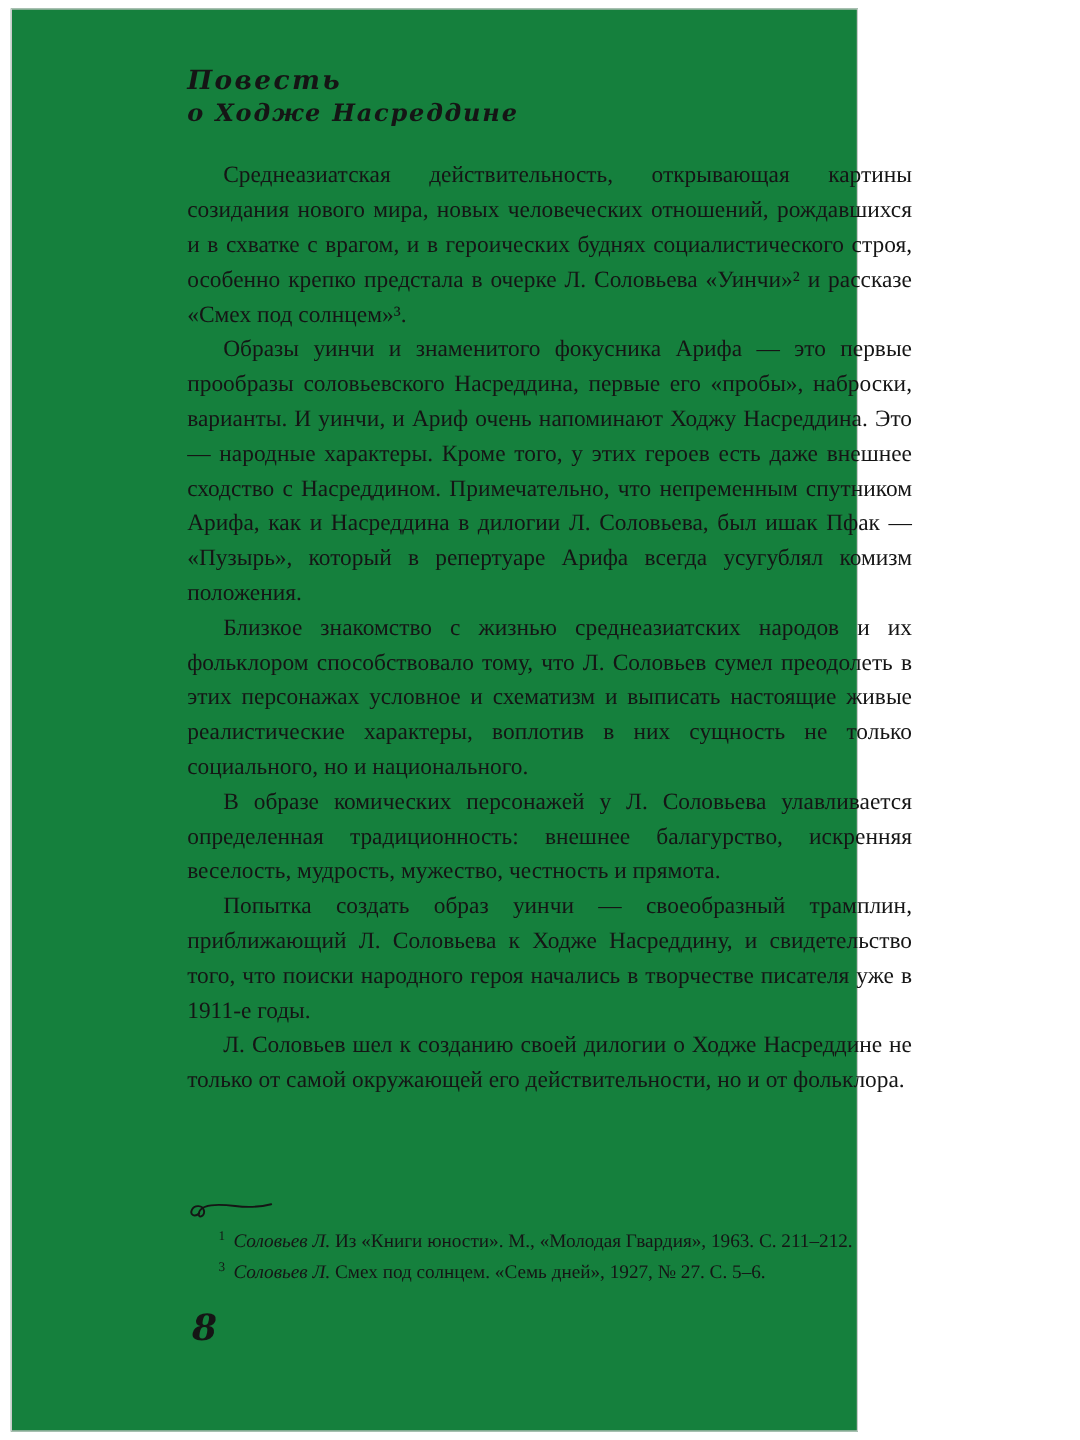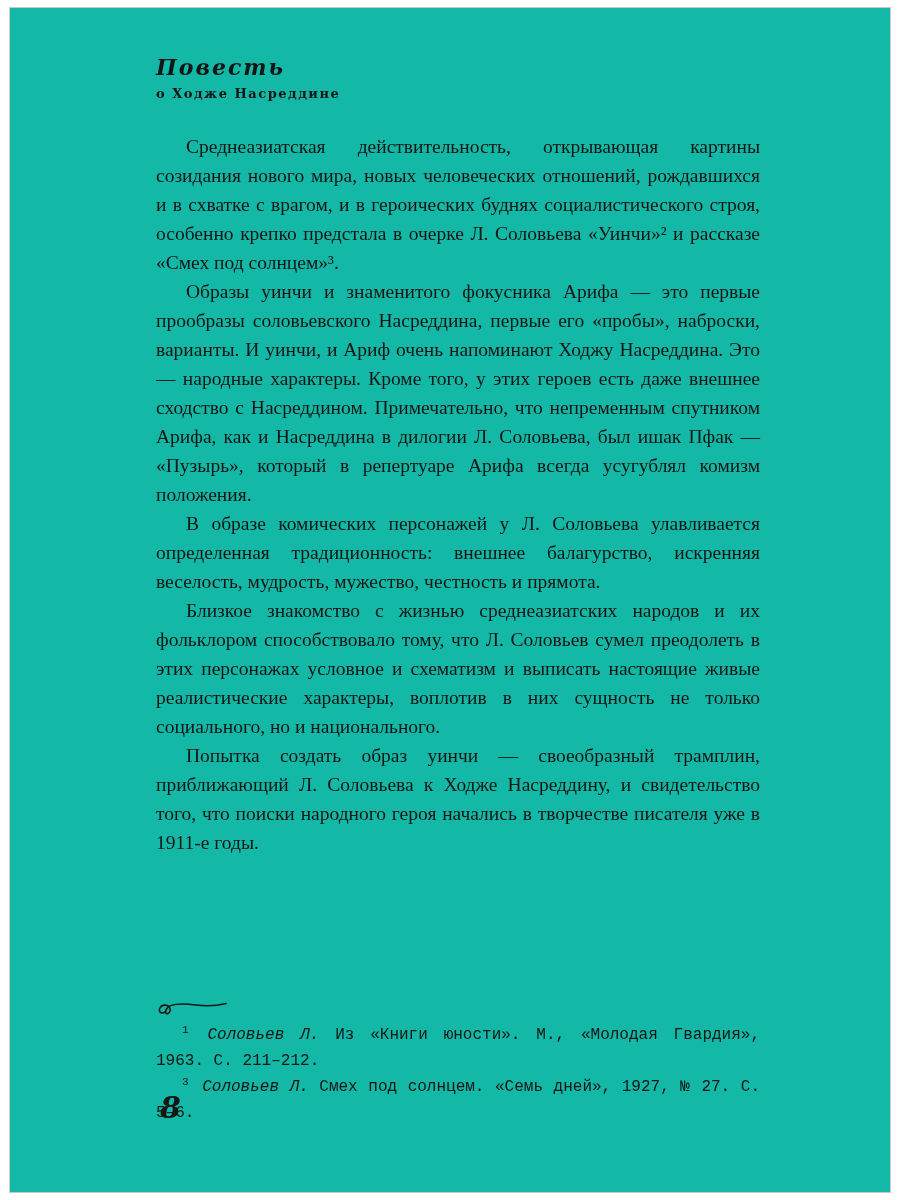--- a/index.html
+++ b/index.html
@@ -12,43 +12,44 @@
     height: 1200px;
     position: relative;
     overflow: hidden;
     font-family: "Liberation Serif", "DejaVu Serif", serif;
     color: #151515;
   }
   .page {
     position: absolute;
     left: 9px;
     top: 7px;
-    width: 882px;
+    width: 706px;
     height: 1186px;
-    background: #14b8a6;
+    background: #15803d;
     border: 1px solid #cacaca;
     box-sizing: border-box;
   }
   .header {
     position: absolute;
     left: 146px;
     top: 46px;
   }
   .header-line1 {
     font-family: "DejaVu Serif", serif;
     font-style: italic;
     font-weight: 700;
     font-size: 22px;
     letter-spacing: 2px;
     line-height: 26px;
   }
   .header-line2 {
     font-family: "DejaVu Serif", serif;
+    font-style: italic;
     font-weight: 700;
-    font-size: 13px;
+    font-size: 20px;
     letter-spacing: 1.5px;
     line-height: 22px;
     margin-top: 3px;
   }
   .body-text {
     position: absolute;
     left: 146px;
     top: 124px;
     width: 604px;
     font-size: 19.5px;
@@ -60,21 +61,20 @@
     text-indent: 30px;
   }
   .body-text p.no-indent {
     text-indent: 0;
   }
   .footnotes {
     position: absolute;
     left: 146px;
     top: 992px;
     width: 604px;
-    font-family: Liberation Mono, monospace;
   }
   .flourish {
     display: block;
     margin: 0 0 4px 2px;
   }
   .footnote {
     margin: 0;
     font-size: 16px;
     line-height: 26px;
     text-align: justify;
@@ -104,23 +104,24 @@
 <div class="page">
 
   <div class="header">
     <div class="header-line1">Повесть</div>
     <div class="header-line2">о Ходже Насреддине</div>
   </div>
 
   <div class="body-text">
     <p>Среднеазиатская действительность, открывающая картины созидания нового мира, новых человеческих отношений, рождавшихся и в схватке с врагом, и в героических буднях социалистического строя, особенно крепко предстала в очерке Л. Соловьева «Уинчи»² и рассказе «Смех под солнцем»³.</p>
     <p>Образы уинчи и знаменитого фокусника Арифа — это первые прообразы соловьевского Насреддина, первые его «пробы», наброски, варианты. И уинчи, и Ариф очень напоминают Ходжу Насреддина. Это — народные характеры. Кроме того, у этих героев есть даже внешнее сходство с Насреддином. Примечательно, что непременным спутником Арифа, как и Насреддина в дилогии Л. Соловьева, был ишак Пфак — «Пузырь», который в репертуаре Арифа всегда усугублял комизм положения.</p>
+    <p>Близкое знакомство с жизнью среднеазиатских народов и их фольклором способствовало тому, что Л. Соловьев сумел преодолеть в этих персонажах условное и схематизм и выписать настоящие живые реалистические характеры, воплотив в них сущность не только социального, но и национального.</p>
     <p>В образе комических персонажей у Л. Соловьева улавливается определенная традиционность: внешнее балагурство, искренняя веселость, мудрость, мужество, честность и прямота.</p>
-    <p>Близкое знакомство с жизнью среднеазиатских народов и их фольклором способствовало тому, что Л. Соловьев сумел преодолеть в этих персонажах условное и схематизм и выписать настоящие живые реалистические характеры, воплотив в них сущность не только социального, но и национального.</p>
     <p>Попытка создать образ уинчи — своеобразный трамплин, приближающий Л. Соловьева к Ходже Насреддину, и свидетельство того, что поиски народного героя начались в творчестве писателя уже в 1911-е годы.</p>
+    <p>Л. Соловьев шел к созданию своей дилогии о Ходже Насреддине не только от самой окружающей его действительности, но и от фольклора.</p>
   </div>
 
   <div class="footnotes">
     <svg class="flourish" width="70" height="18" viewBox="0 0 70 18" xmlns="http://www.w3.org/2000/svg">
       <path d="M8,11 C4,15 0,12 2,8 C4,4 11,4 12,9 C13,14 6,16 8,10 C10,4 22,3 38,5 C50,6.5 60,5.5 68,3.5" fill="none" stroke="#151515" stroke-width="1.6" stroke-linecap="round"></path>
     </svg>
 
     <p class="footnote">
       <sup>1</sup>
       <span class="fn-author">Соловьев Л.</span>

